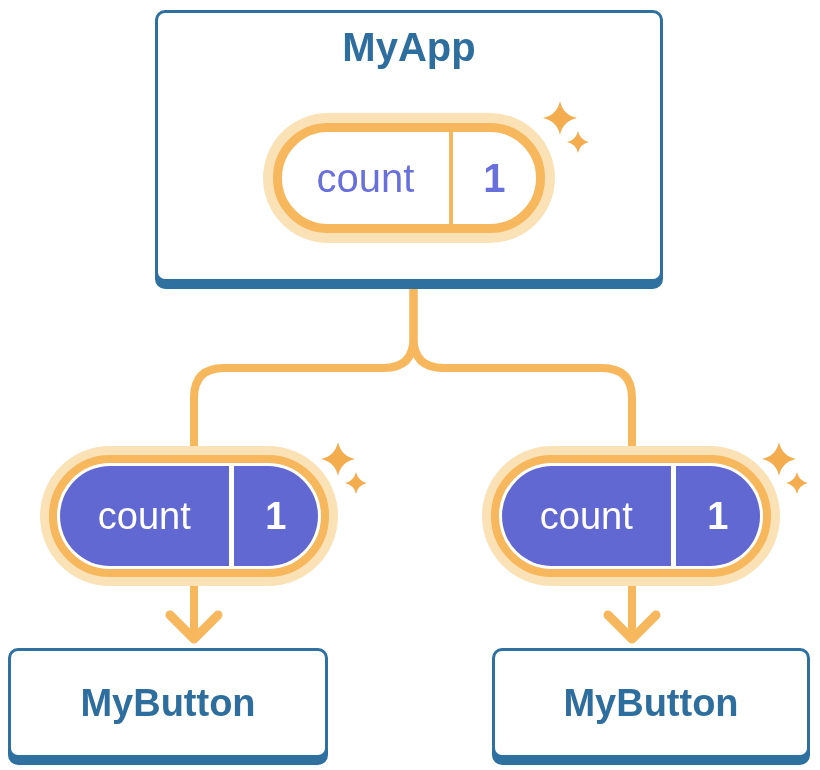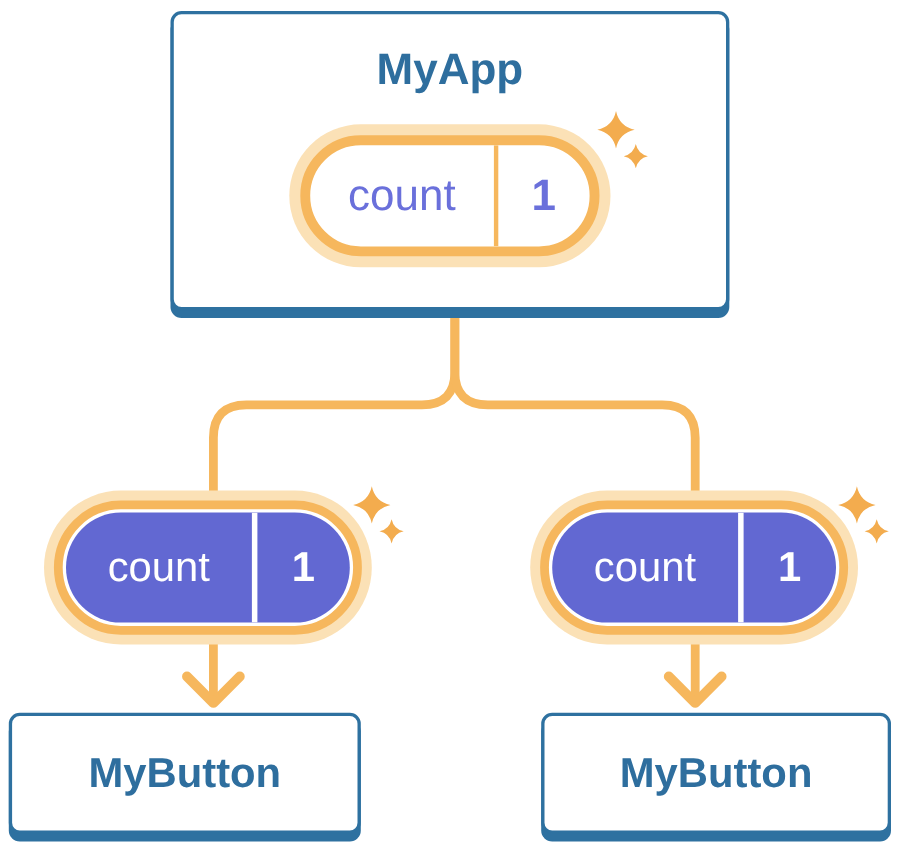--- a/index.html
+++ b/index.html
@@ -21,21 +21,21 @@
     border:3px solid #2E71A0;
     border-radius:10px;
     box-shadow:0 7px 0 0 #2E71A0;
   }
   .card-title{
     color:#2E6E9E;
     font-weight:600;
     text-align:center;
   }
   .root-card{left:155px;top:10px;width:508px;height:272px;}
-  .root-card .card-title{padding-top:28px;font-size:40px;}
+  .root-card .card-title{padding-top:12px;font-size:40px;}
 
   .leaf-card{top:648px;height:110px;display:flex;align-items:center;justify-content:center;}
   .leaf-card .card-title{font-size:38px;}
   .leaf-card-left{left:8px;width:320px;}
   .leaf-card-right{left:492px;width:318px;}
 
   
   .pill{
     position:absolute;z-index:2;
     box-sizing:border-box;

